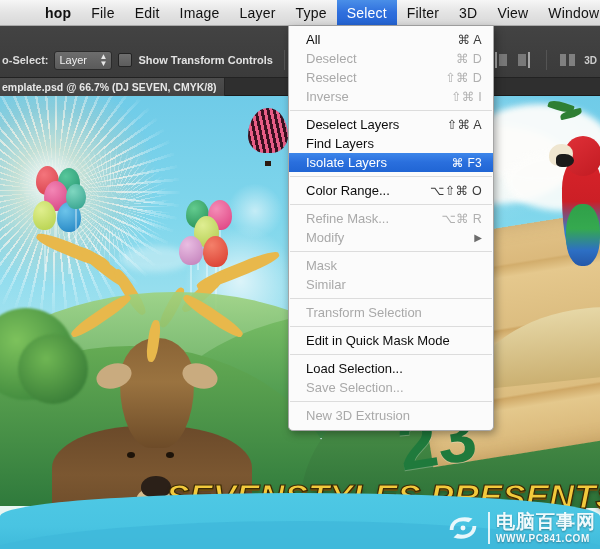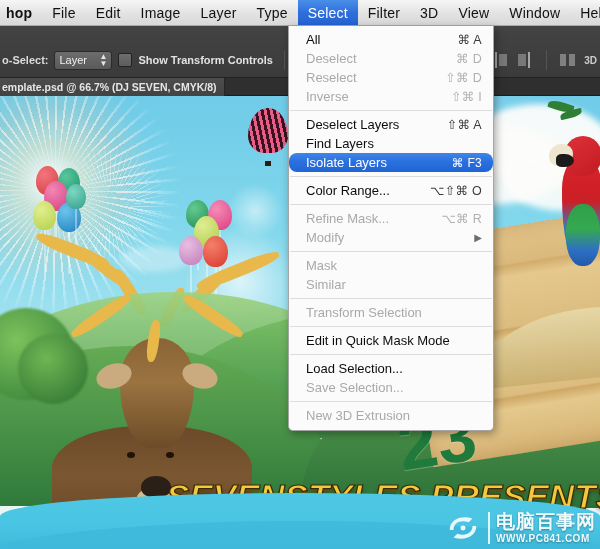--- a/index.html
+++ b/index.html
@@ -17,21 +17,21 @@
     background: linear-gradient(to bottom, #f6f6f6 0%, #e4e4e4 50%, #d8d8d8 100%);
     border-bottom: 1px solid #a9a9a9;
     display: flex; align-items: stretch;
     font-size: 14px;
     z-index: 40;
   }
   .menubar .mb-item {
     display: flex; align-items: center; padding: 0 10px;
     color: #111; white-space: nowrap; letter-spacing: .2px;
   }
-  .menubar .mb-item.app { font-weight: bold; padding-left: 6px; }
+  .menubar .mb-item.app { font-weight: bold; padding-left: 21px; margin-left: 24px; }
   .menubar .mb-item.active {
     background: linear-gradient(to bottom, #4a8fe8 0%, #2f6fdd 50%, #2463d2 100%);
     color: #fff;
   }
 
   
   .optionsbar {
     position: absolute; left: 0; top: 26px; width: 600px; height: 52px;
     background: linear-gradient(to bottom, #434343 0%, #3b3b3b 100%);
     border-bottom: 1px solid #222;
@@ -229,21 +229,20 @@
   }
   .mi {
     position: relative; display: flex; align-items: center;
     height: 19px; padding: 0 11px 0 17px;
     color: #0d0d0d; white-space: nowrap;
   }
   .mi.disabled { color: #a9a9a9; }
   .mi.sel {
     background: linear-gradient(to bottom,#3d86ea 0%,#2a6fdd 48%,#2065d4 100%);
     color: #fff;
-    border-radius: 8px;
   }
   .mi .lbl { flex: 1 1 auto; }
   .mi .key { margin-left: 18px; color: #3b3b3b; font-size: 12.5px; letter-spacing: .3px; }
   .mi.disabled .key { color: #b0b0b0; }
   .mi.sel .key { color: #fff; font-size: 12px; }
   .mi .sub { color:#6c6c6c; font-size: 10px; margin-left: 10px; }
   .msep { height: 1px; background: #dcdcdc; margin: 4px 1px; }
 </style>
 </head>
 <body>

